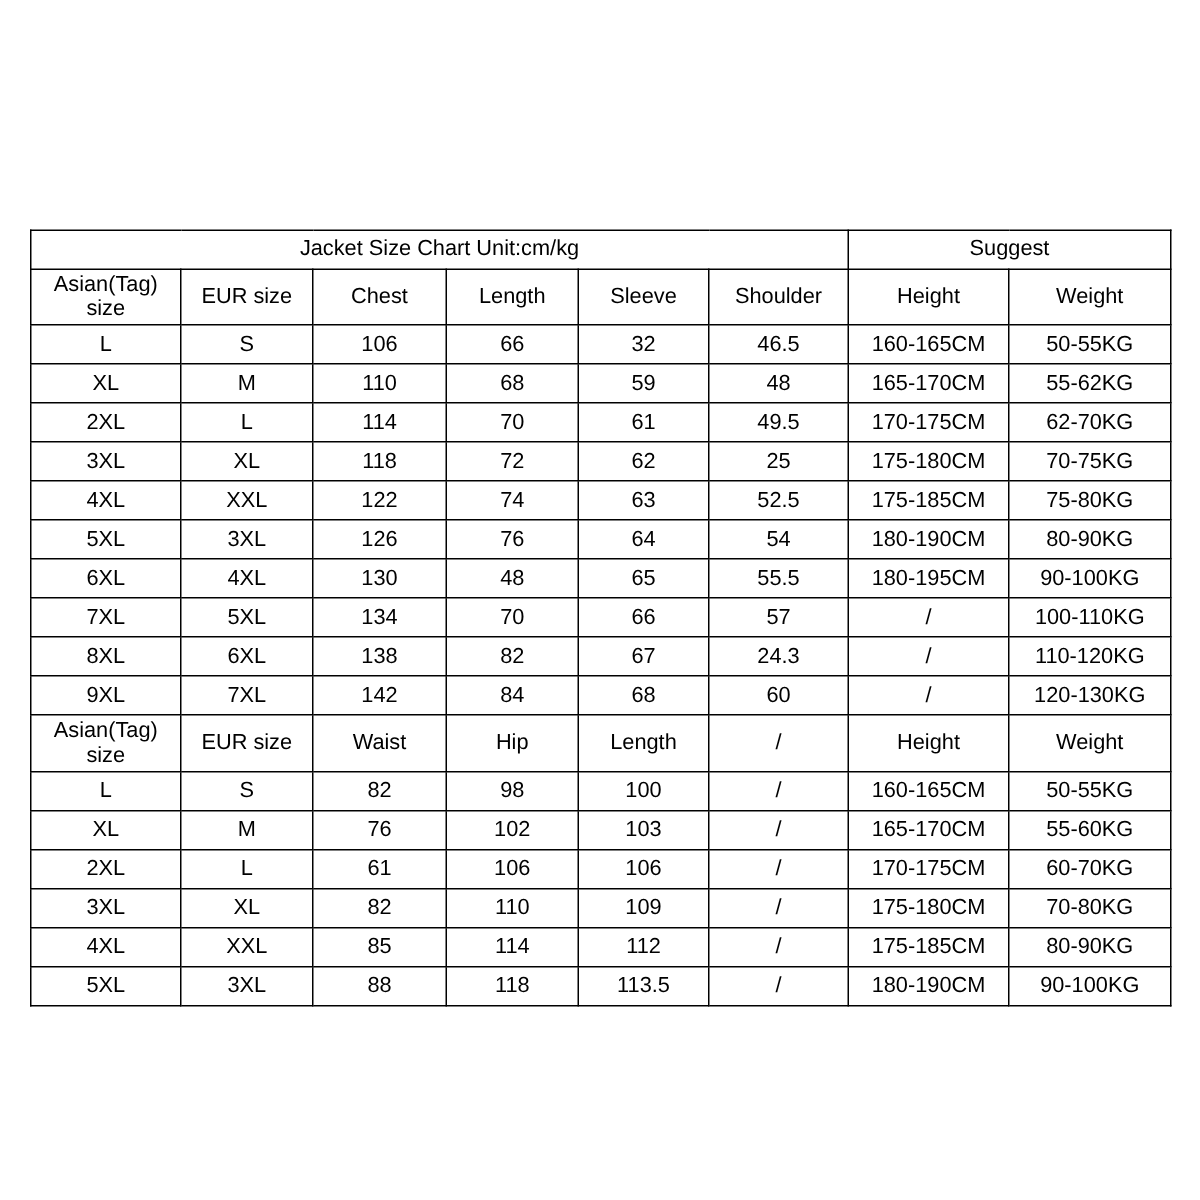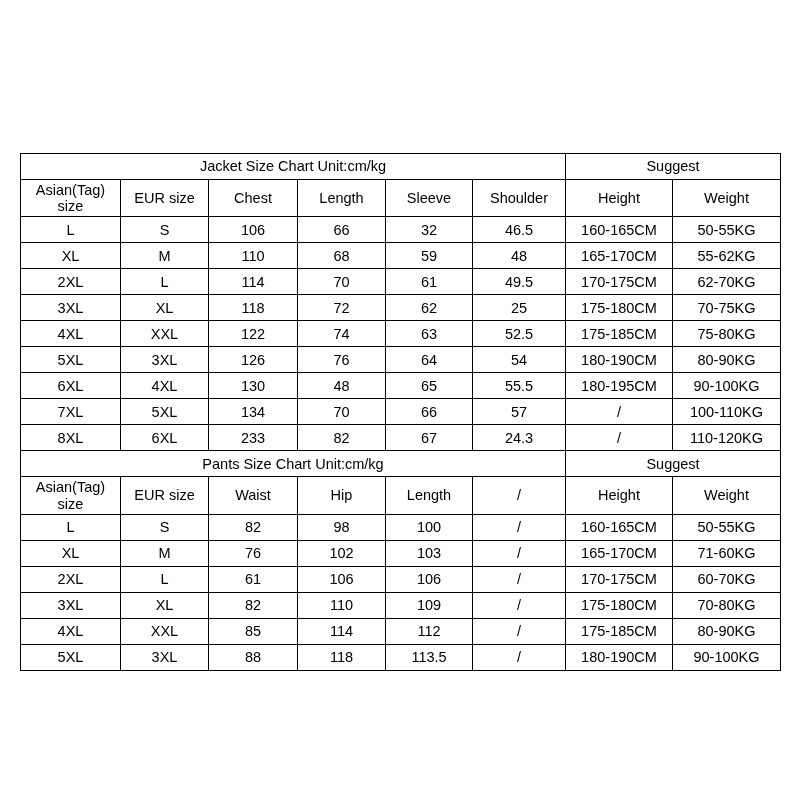--- a/index.html
+++ b/index.html
@@ -182,32 +182,38 @@
         <td class="data-cell">134</td>
         <td class="data-cell">70</td>
         <td class="data-cell">66</td>
         <td class="data-cell">57</td>
         <td class="data-cell">/</td>
         <td class="data-cell">100-110KG</td>
       </tr>
       <tr>
         <td class="data-cell">8XL</td>
         <td class="data-cell">6XL</td>
-        <td class="data-cell">233</td>
+        <td class="data-cell">138</td>
         <td class="data-cell">82</td>
         <td class="data-cell">67</td>
         <td class="data-cell">24.3</td>
         <td class="data-cell">/</td>
         <td class="data-cell">110-120KG</td>
       </tr>
-
-      <tr>
-        <td class="title-cell" colspan="6">Pants Size Chart  Unit:cm/kg</td>
-        <td class="suggest-cell" colspan="2">Suggest</td>
-      </tr>
+      <tr>
+        <td class="data-cell">9XL</td>
+        <td class="data-cell">7XL</td>
+        <td class="data-cell">142</td>
+        <td class="data-cell">84</td>
+        <td class="data-cell">68</td>
+        <td class="data-cell">60</td>
+        <td class="data-cell">/</td>
+        <td class="data-cell">120-130KG</td>
+      </tr>
+
       <tr>
         <td class="col-head two-line">
           <span>Asian(Tag)</span><br>
           <span>size</span>
         </td>
         <td class="col-head">EUR size</td>
         <td class="col-head">Waist</td>
         <td class="col-head">Hip</td>
         <td class="col-head">Length</td>
         <td class="col-head">/</td>
@@ -226,21 +232,21 @@
         <td class="data-cell">50-55KG</td>
       </tr>
       <tr>
         <td class="data-cell">XL</td>
         <td class="data-cell">M</td>
         <td class="data-cell">76</td>
         <td class="data-cell">102</td>
         <td class="data-cell">103</td>
         <td class="data-cell">/</td>
         <td class="data-cell">165-170CM</td>
-        <td class="data-cell">71-60KG</td>
+        <td class="data-cell">55-60KG</td>
       </tr>
       <tr>
         <td class="data-cell">2XL</td>
         <td class="data-cell">L</td>
         <td class="data-cell">61</td>
         <td class="data-cell">106</td>
         <td class="data-cell">106</td>
         <td class="data-cell">/</td>
         <td class="data-cell">170-175CM</td>
         <td class="data-cell">60-70KG</td>

